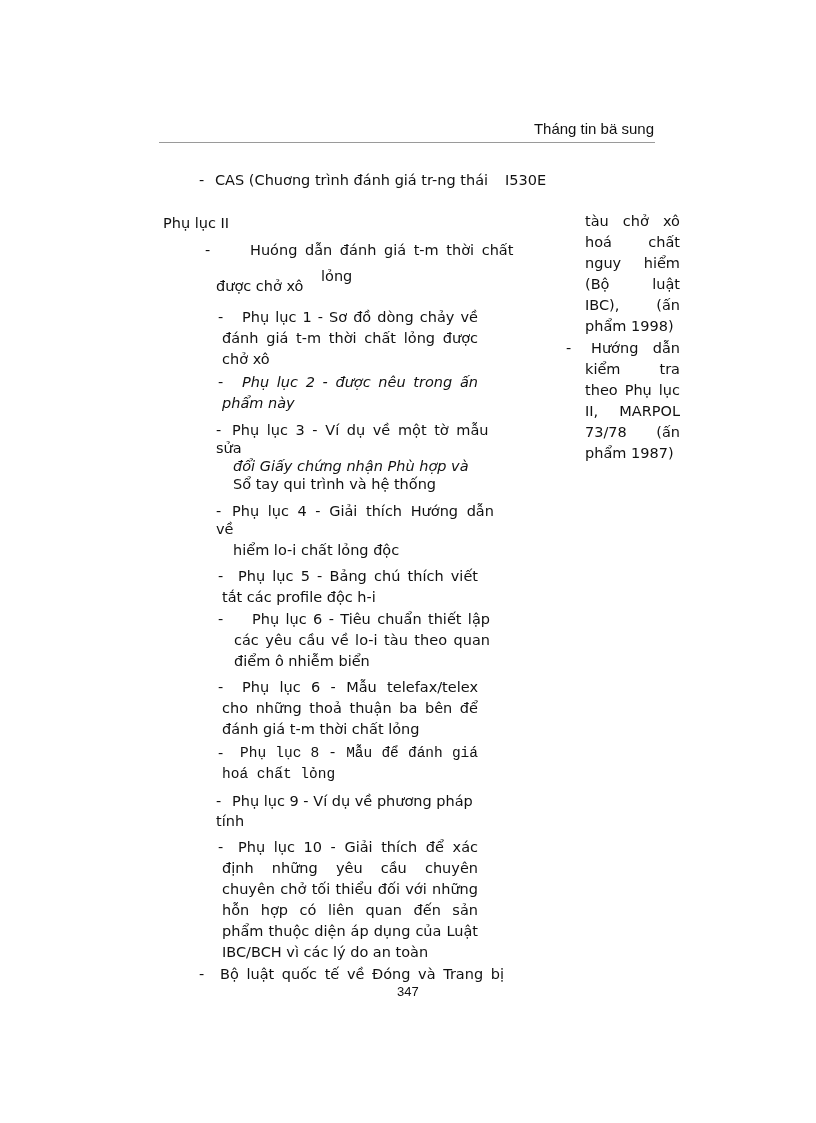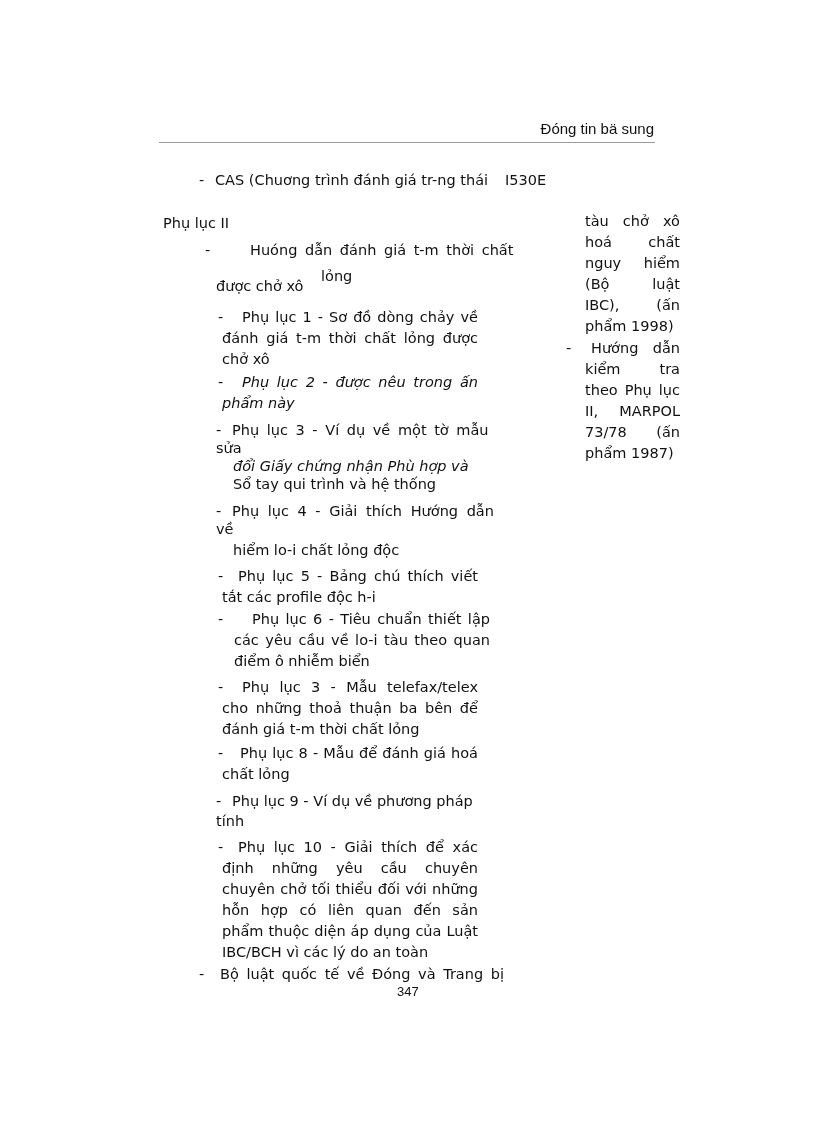--- a/index.html
+++ b/index.html
@@ -9,21 +9,21 @@
   .hdr { right: 162px; top: 120px; font-size: 15px; font-family: "Liberation Sans", sans-serif; color:#111; }
   .rule { left: 159px; top: 142px; width: 496px; height: 0; border-top: 1px solid #9a9a9a; }
   .t { font-size: 14.5px; line-height: 21px; white-space: nowrap; }
   .just { white-space: normal; text-align: justify; text-align-last: left; }
   .it { font-style: italic; }
   .pgno { font-size: 13px; font-family: "Liberation Sans", sans-serif; }
 </style>
 </head>
 <body>
 
-<div class="abs hdr">Đóng tin bä sung</div>
+<div class="abs hdr">Tháng tin bä sung</div>
 <div class="abs rule"></div>
 
 <div class="abs t" style="left:199px; top:170px;">-</div>
 <div class="abs t" style="left:215px; top:170px;">CAS (Chuơng trình đánh giá tr-ng thái</div>
 <div class="abs t" style="left:505px; top:170px;">I530E</div>
 
 <div class="abs t" style="left:163px; top:213px;">Phụ lục II</div>
 
 <div class="abs t" style="left:205px; top:240px;">-</div>
 <div class="abs t" style="left:222px; top:240px; width:248px; word-spacing:3px;margin-left:28px;">Huóng dẫn đánh giá t-m thời chất</div>
@@ -47,24 +47,24 @@
 <div class="abs t" style="left:216px; top:519px;">về</div>
 <div class="abs t" style="left:233px; top:540px;">hiểm lo-i chất lỏng độc</div>
 
 <div class="abs t" style="left:218px; top:566px;">-</div>
 <div class="abs t just" style="left:222px; top:566px; width:256px; text-indent:16px;">Phụ lục 5 - Bảng chú thích viết tắt các profile độc h-i</div>
 
 <div class="abs t" style="left:218px; top:609px;">-</div>
 <div class="abs t just" style="left:234px; top:609px; width:256px; text-indent:18px;">Phụ lục 6 - Tiêu chuẩn thiết lập các yêu cầu về lo-i tàu theo quan điểm ô nhiễm biển</div>
 
 <div class="abs t" style="left:218px; top:677px;">-</div>
-<div class="abs t just" style="left:222px; top:677px; width:256px; text-indent:20px;">Phụ lục 3 - Mẫu telefax/telex cho những thoả thuận ba bên để đánh giá t-m thời chất lỏng</div>
+<div class="abs t just" style="left:222px; top:677px; width:256px; text-indent:20px;">Phụ lục 6 - Mẫu telefax/telex cho những thoả thuận ba bên để đánh giá t-m thời chất lỏng</div>
 
 <div class="abs t" style="left:218px; top:743px;">-</div>
-<div class="abs t just" style="left:222px; top:743px; width:256px; text-indent:18px;">Phụ lục 8 - Mẫu để đánh giá hoá chất lỏng</div>
+<div class="abs t just" style="left:222px; top:743px; width:256px; text-indent:18px;font-family:Liberation Mono, monospace;">Phụ lục 8 - Mẫu để đánh giá hoá chất lỏng</div>
 
 <div class="abs t" style="left:216px; top:791px;">-</div>
 <div class="abs t" style="left:232px; top:791px;">Phụ lục 9 - Ví dụ về phương pháp</div>
 <div class="abs t" style="left:216px; top:811px;">tính</div>
 
 <div class="abs t" style="left:218px; top:837px;">-</div>
 <div class="abs t just" style="left:222px; top:837px; width:256px; text-indent:16px;">Phụ lục 10 - Giải thích để xác định những yêu cầu chuyên chuyên chở tối thiểu đối với những hỗn hợp có liên quan đến sản phẩm thuộc diện áp dụng của Luật IBC/BCH vì các lý do an toàn</div>
 
 <div class="abs t" style="left:199px; top:964px;">-</div>
 <div class="abs t" style="left:220px; top:964px; width:258px; word-spacing:3px;">Bộ luật quốc tế về Đóng và Trang bị</div>

